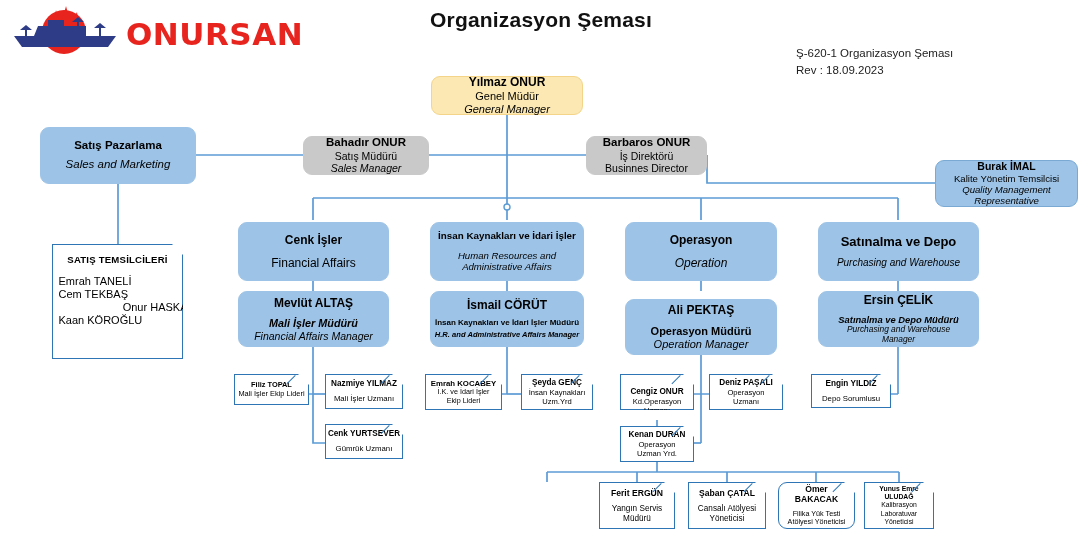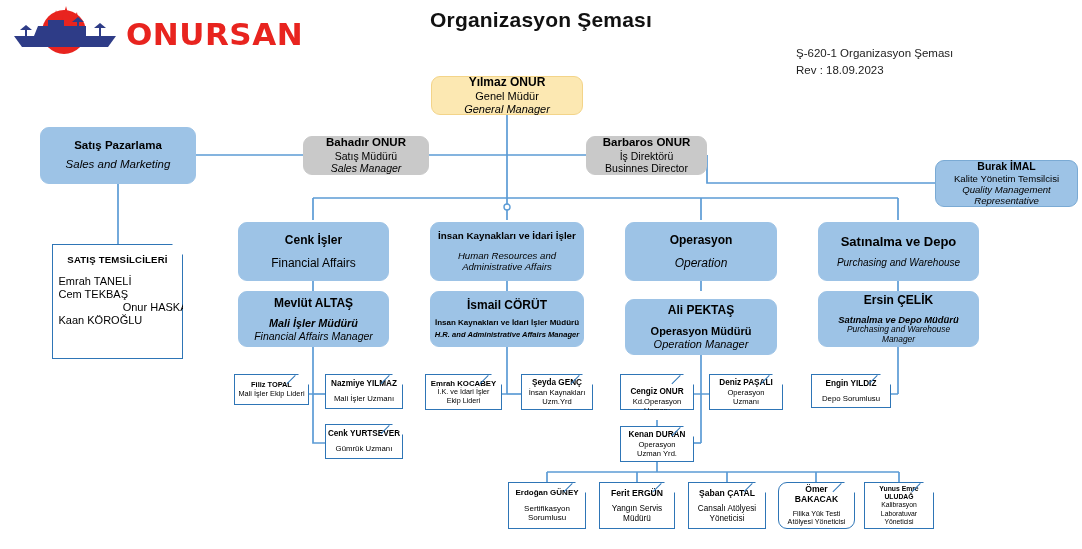--- a/index.html
+++ b/index.html
@@ -324,27 +324,20 @@
     <span class="ln">Uzman Yrd.</span>
   </div>
 
   <div class="note" style="left:811px;top:374px;width:80px;height:34px;font-size:7.8px;">
     <span class="fold"></span>
     <span class="ln b" style="font-size:8.2px;">Engin YILDIZ</span>
     <span class="sp" style="height:5px;"></span>
     <span class="ln">Depo Sorumlusu</span>
   </div>
 
-  <div class="note" style="left:508px;top:482px;width:78px;height:47px;font-size:8px;">
-    <span class="fold"></span>
-    <span class="ln b" style="font-size:8px;">Erdoğan GÜNEY</span>
-    <span class="sp" style="height:6px;"></span>
-    <span class="ln">Sertifikasyon</span>
-    <span class="ln">Sorumlusu</span>
-  </div>
 
   <div class="note" style="left:599px;top:482px;width:76px;height:47px;font-size:8.2px;">
     <span class="fold"></span>
     <span class="ln b" style="font-size:8.6px;">Ferit ERGÜN</span>
     <span class="sp" style="height:6px;"></span>
     <span class="ln">Yangın Servis</span>
     <span class="ln">Müdürü</span>
   </div>
 
   <div class="note" style="left:688px;top:482px;width:78px;height:47px;font-size:8.2px;">

